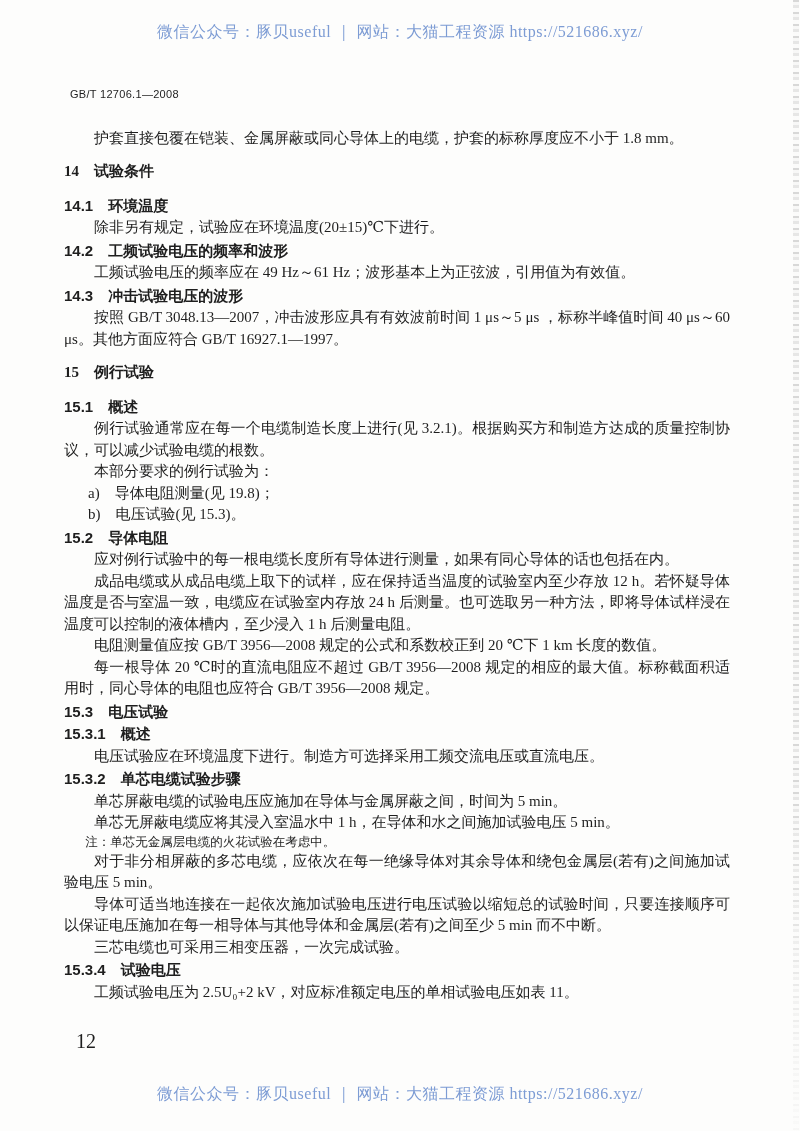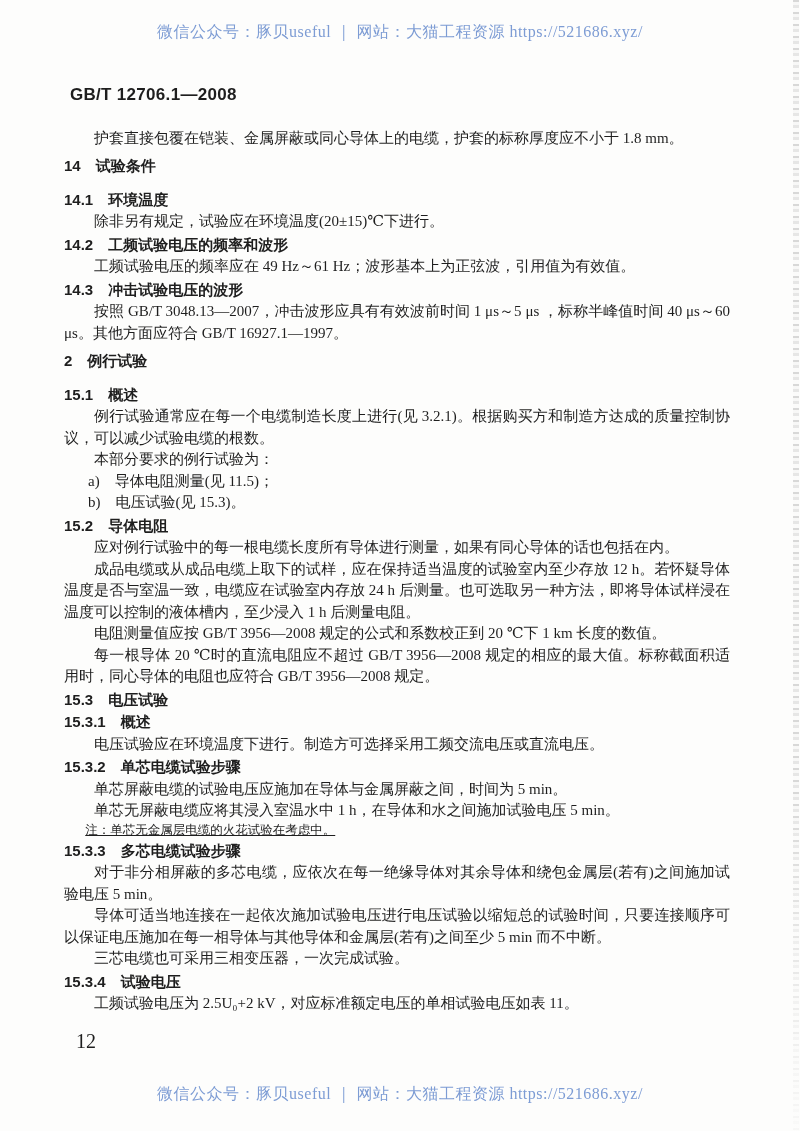--- a/index.html
+++ b/index.html
@@ -24,40 +24,39 @@
   .watermark.top{top:22px;}
   .watermark.bottom{top:1084px;}
   .doc{
     position:absolute;
     top:84px;left:64px;width:666px;
     font-size:15px;
     line-height:21.5px;
   }
   .doc-header{
     font-family:"Liberation Sans","DejaVu Sans",sans-serif;
-    font-weight:bold;
-    font-size:17px;
+    font-weight:normal;
+    font-size:11px;
     margin:0 0 22px 6px;
     letter-spacing:.3px;
   }
   .p{margin:0;text-indent:2em;text-align:justify;}
   .h1,.h2{
     font-family:"Liberation Sans","DejaVu Sans",sans-serif;
     font-weight:bold;
     font-size:15px;
   }
-  .h1{margin:6px 0 12px;}
+  .h1{margin:12px 0 12px;font-family:Liberation Serif, serif;}
   .h2{margin:1px 0;}
   .li{margin:0;padding-left:1.6em;}
   .note{
     margin:0;
     padding-left:1.7em;
     font-size:12.5px;
     line-height:17px;
-    text-decoration:underline;
   }
   .page-number{
     position:absolute;
     top:1030px;left:76px;
     font-size:20px;
     font-family:"Liberation Serif","DejaVu Serif",serif;
   }
   .scan-edge{
     position:absolute;top:0;bottom:0;right:1px;width:6px;
     background-image:
@@ -80,39 +79,38 @@
     <div class="doc-header">GB/T 12706.1—2008</div>
 
     <p class="p">护套直接包覆在铠装、金属屏蔽或同心导体上的电缆，护套的标称厚度应不小于 1.8 mm。</p>
     <p class="h1">14　试验条件</p>
     <p class="h2">14.1　环境温度</p>
     <p class="p">除非另有规定，试验应在环境温度(20±15)℃下进行。</p>
     <p class="h2">14.2　工频试验电压的频率和波形</p>
     <p class="p">工频试验电压的频率应在 49 Hz～61 Hz；波形基本上为正弦波，引用值为有效值。</p>
     <p class="h2">14.3　冲击试验电压的波形</p>
     <p class="p">按照 GB/T 3048.13—2007，冲击波形应具有有效波前时间 1 μs～5 μs ，标称半峰值时间 40 μs～60 μs。其他方面应符合 GB/T 16927.1—1997。</p>
-    <p class="h1">2　例行试验</p>
+    <p class="h1">15　例行试验</p>
     <p class="h2">15.1　概述</p>
     <p class="p">例行试验通常应在每一个电缆制造长度上进行(见 3.2.1)。根据购买方和制造方达成的质量控制协议，可以减少试验电缆的根数。</p>
     <p class="p">本部分要求的例行试验为：</p>
-    <p class="li">a)　导体电阻测量(见 11.5)；</p>
+    <p class="li">a)　导体电阻测量(见 19.8)；</p>
     <p class="li">b)　电压试验(见 15.3)。</p>
     <p class="h2">15.2　导体电阻</p>
     <p class="p">应对例行试验中的每一根电缆长度所有导体进行测量，如果有同心导体的话也包括在内。</p>
     <p class="p">成品电缆或从成品电缆上取下的试样，应在保持适当温度的试验室内至少存放 12 h。若怀疑导体温度是否与室温一致，电缆应在试验室内存放 24 h 后测量。也可选取另一种方法，即将导体试样浸在温度可以控制的液体槽内，至少浸入 1 h 后测量电阻。</p>
     <p class="p">电阻测量值应按 GB/T 3956—2008 规定的公式和系数校正到 20 ℃下 1 km 长度的数值。</p>
     <p class="p">每一根导体 20 ℃时的直流电阻应不超过 GB/T 3956—2008 规定的相应的最大值。标称截面积适用时，同心导体的电阻也应符合 GB/T 3956—2008 规定。</p>
     <p class="h2">15.3　电压试验</p>
     <p class="h2">15.3.1　概述</p>
     <p class="p">电压试验应在环境温度下进行。制造方可选择采用工频交流电压或直流电压。</p>
     <p class="h2">15.3.2　单芯电缆试验步骤</p>
     <p class="p">单芯屏蔽电缆的试验电压应施加在导体与金属屏蔽之间，时间为 5 min。</p>
     <p class="p">单芯无屏蔽电缆应将其浸入室温水中 1 h，在导体和水之间施加试验电压 5 min。</p>
     <p class="note">注：单芯无金属层电缆的火花试验在考虑中。</p>
-    <p class="h2">15.3.3　多芯电缆试验步骤</p>
     <p class="p">对于非分相屏蔽的多芯电缆，应依次在每一绝缘导体对其余导体和绕包金属层(若有)之间施加试验电压 5 min。</p>
     <p class="p">导体可适当地连接在一起依次施加试验电压进行电压试验以缩短总的试验时间，只要连接顺序可以保证电压施加在每一相导体与其他导体和金属层(若有)之间至少 5 min 而不中断。</p>
     <p class="p">三芯电缆也可采用三相变压器，一次完成试验。</p>
     <p class="h2">15.3.4　试验电压</p>
     <p class="p">工频试验电压为 2.5U₀+2 kV，对应标准额定电压的单相试验电压如表 11。</p>
   </div>
 
   <div class="page-number">12</div>
 
   <div class="watermark bottom">微信公众号：豚贝useful ｜ 网站：大猫工程资源 https://521686.xyz/</div>

